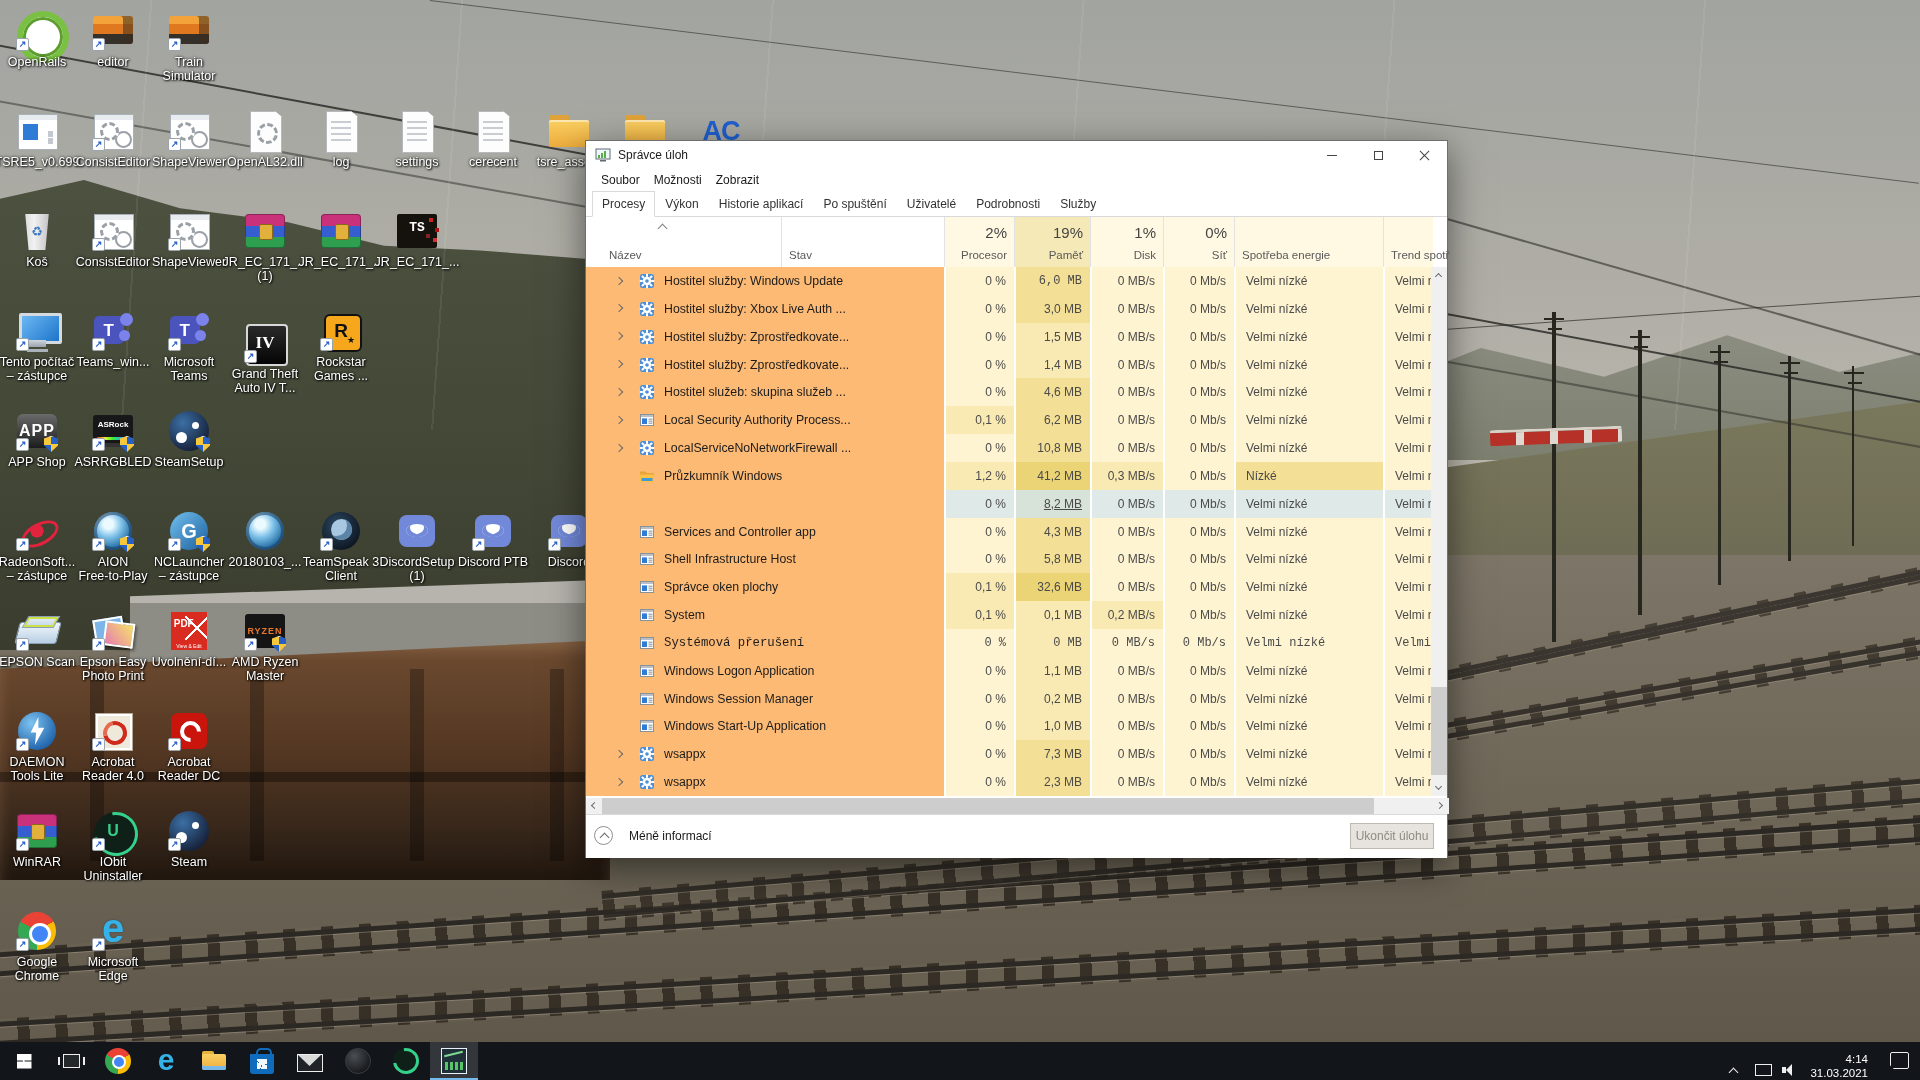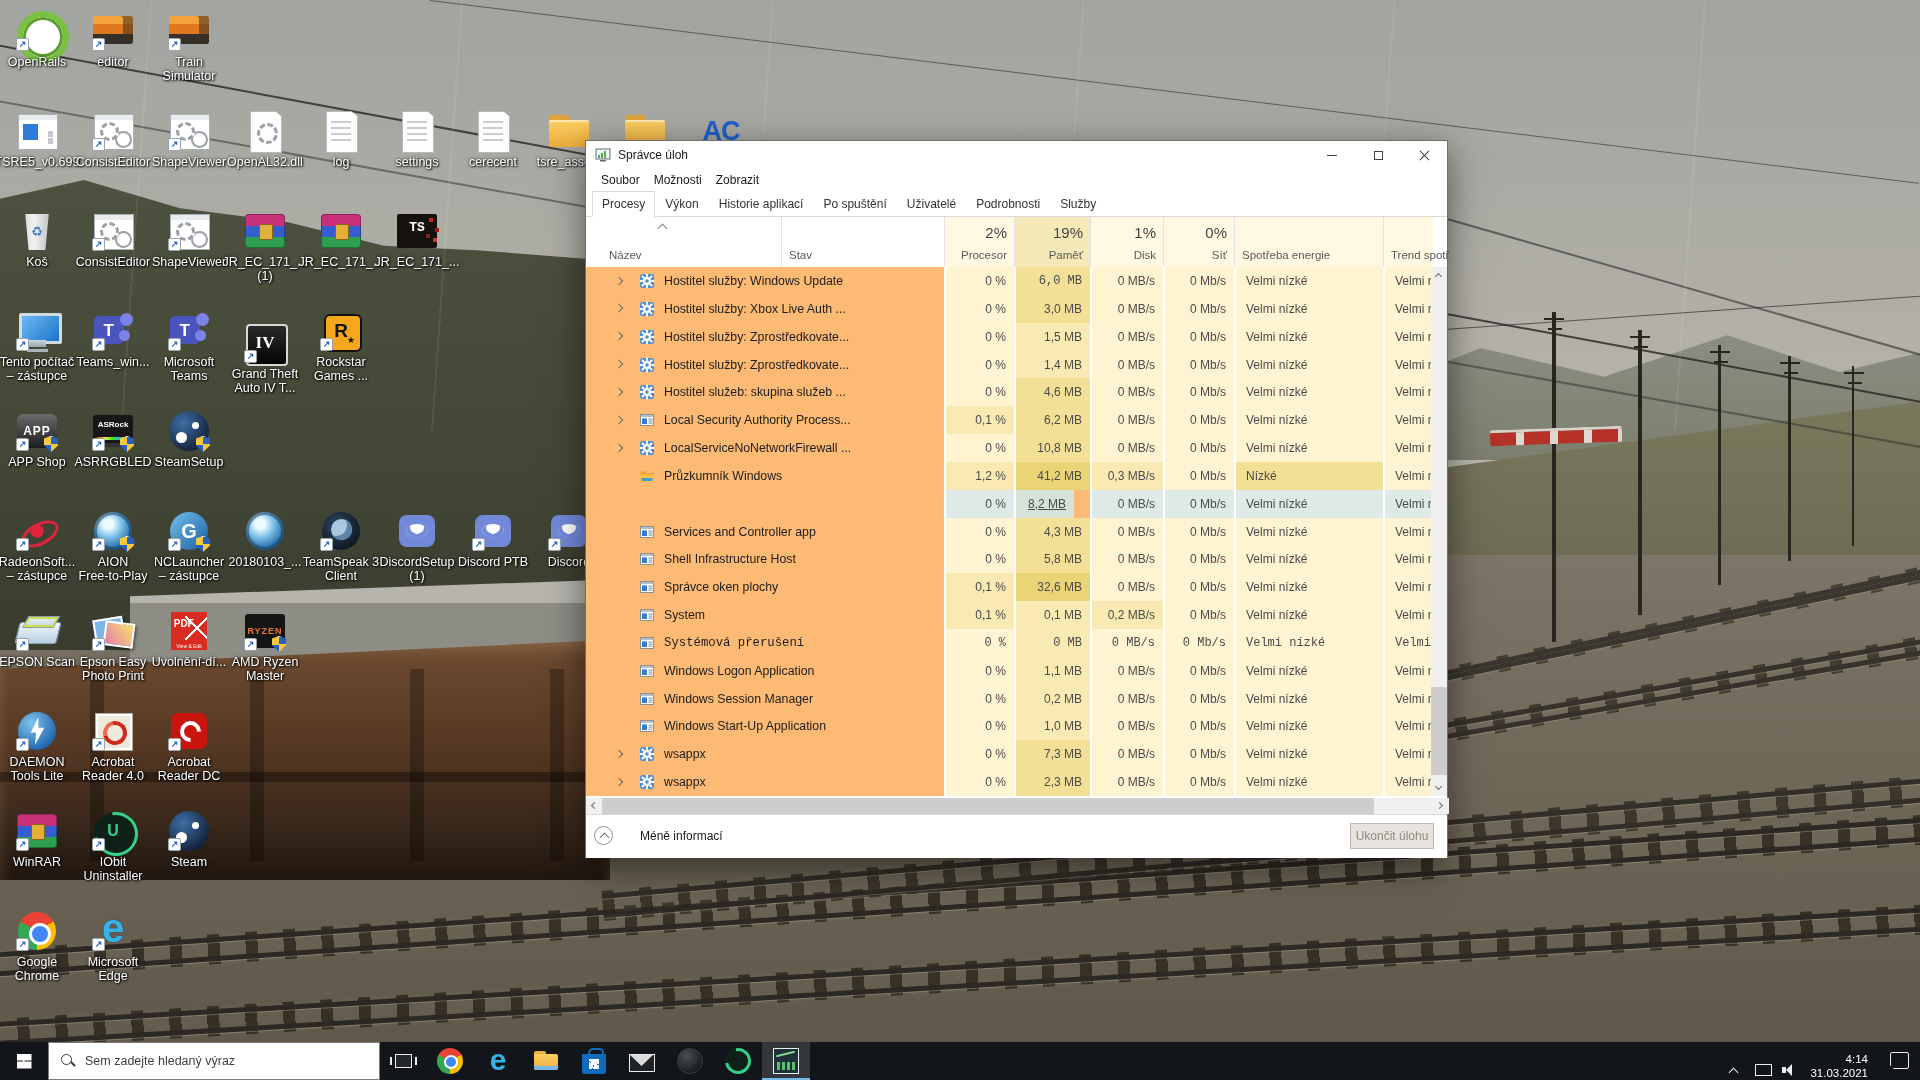--- a/index.html
+++ b/index.html
@@ -123,21 +123,21 @@
   .g-teams .gtext { left:40%; font-size:17px; z-index:2; }
   .g-gta:before { content:""; position:absolute; left:3px; top:2px; width:38px; height:38px;
     background:linear-gradient(#2a2a2a,#050505); border-radius:4px; border:2px solid #d8d8d8; }
   .g-gta .gtext { font-size:17px; font-family:"Liberation Serif", serif; }
   .g-rockstar:before { content:""; position:absolute; left:5px; top:4px; width:34px; height:34px;
     background:#f6a71b; border-radius:6px; border:2px solid #111; }
   .g-rockstar .gtext { color:#111; font-size:19px; }
   .g-rockstar:after { content:"★"; position:absolute; right:8px; bottom:7px; color:#111; font-size:9px; }
   .g-appshop:before { content:""; position:absolute; left:2px; top:4px; width:40px; height:34px;
     background:linear-gradient(#6a6a6a,#1c1c1c); border-radius:6px; }
-  .g-appshop .gtext { font-size:12px; letter-spacing:1px;text-align:center; }
+  .g-appshop .gtext { font-size:16px; letter-spacing:1px;text-align:center; }
   .g-asrock:before { content:""; position:absolute; left:2px; top:5px; width:40px; height:32px;
     background:#17171a; border-radius:3px; box-shadow:inset 0 -4px 0 #333; }
   .g-asrock .gtext { font-size:8px; top:34%; }
   .g-asrock:after { content:""; position:absolute; left:6px; bottom:12px; width:32px; height:3px;
     background:linear-gradient(90deg,#e33,#ee3,#3e3,#3ae,#a3e); }
   .g-steam:before, .g-steamapp:before { content:""; position:absolute; left:2px; top:1px; width:40px; height:40px;
     border-radius:50%; background:radial-gradient(circle at 35% 30%, #3b6fa5, #17233c 75%); }
   .g-steam:after, .g-steamapp:after { content:""; position:absolute; left:9px; top:22px; width:11px; height:11px;
     border-radius:50%; background:#fff; box-shadow:14px -12px 0 -2px #fff; }
   .g-radeon:before { content:""; position:absolute; left:7px; top:6px; width:30px; height:30px; border-radius:50%;
@@ -259,21 +259,21 @@
   .harrow { position:absolute; top:0; width:16px; height:16px; }
   .harrow i { position:absolute; left:6px; top:5px; width:5px; height:5px; border-left:1px solid #6a6a6a; border-bottom:1px solid #6a6a6a; }
   .hl i { transform:rotate(45deg); } .hr { right:0; } .hr i { transform:rotate(-135deg); left:4px; }
   
   .tm-footer { position:absolute; left:0; top:673px; width:100%; height:44px; background:#fff;
     border-top:1px solid #dadada; }
   .lessinfo { position:absolute; left:8px; top:11px; display:flex; align-items:center; }
   .circlechev { position:relative; width:19px; height:19px; border:1px solid #8f8f8f; border-radius:50%; }
   .circlechev:before { content:""; position:absolute; left:5.5px; top:7px; width:6px; height:6px;
     border-left:1px solid #6a6a6a; border-top:1px solid #6a6a6a; transform:rotate(45deg); }
-  .lessinfo span { margin-left:27px; font-size:12px; }
+  .lessinfo span { margin-left:16px; font-size:12px; }
   .endtask { position:absolute; right:13px; top:8px; width:84px; height:26px;
     background:#e7e4df; border:1px solid #bdb8b0; color:#8f8a82; font-size:12px;
     display:flex; align-items:center; justify-content:center; }
 
   
   #taskbar { position:absolute; left:0; top:1042px; width:1920px; height:38px; z-index:300;
     background:#12161a; display:flex; align-items:stretch; }
   .tb-start { width:48px; display:flex; align-items:center; justify-content:center; }
   .winlogo { width:15px; height:15px;
     background:conic-gradient(#fff 0 360deg);
@@ -925,21 +925,21 @@
           </div>
           <div class="cell s1" style="left: 358px; width: 70px;">1,2 %</div>
           <div class="cell s3 c-mem" style="left: 428px; width: 76px;">41,2 MB</div>
           <div class="cell s1" style="left: 504px; width: 73px;">0,3 MB/s</div>
           <div class="cell s0" style="left: 577px; width: 71px;">0 Mb/s</div>
           <div class="cell s2 left" style="left: 648px; width: 158px;">Nízké</div>
           <div class="cell s0 left" style="left: 797px; width: 50px;">Velmi nízké</div>
         </div>
         <div class="prow sel" style="top: 222.72px;">
           <div class="cell s0" style="left: 358px; width: 70px;">0 %</div>
-          <div class="cell s2 c-mem" style="left: 428px; width: 60px; text-decoration: underline;">8,2 MB</div>
+          <div class="cell s2 c-mem" style="left: 428px; width: 76px; text-decoration: underline;">8,2 MB</div>
           <div class="cell s0" style="left: 504px; width: 73px;">0 MB/s</div>
           <div class="cell s0" style="left: 577px; width: 71px;">0 Mb/s</div>
           <div class="cell s0 left" style="left: 648px; width: 149px;">Velmi nízké</div>
           <div class="cell s0 left" style="left: 797px; width: 50px;">Velmi nízké</div>
         </div>
         <div class="prow" style="top: 250.56px;">
           <div class="namezone">
             <span class="nochev"></span>
             <span class="picon"><svg viewBox="0 0 16 16" width="16" height="16">
                 <rect x="1.5" y="2.5" width="13" height="11" fill="#fff" stroke="#8a9197"></rect>
@@ -1182,24 +1182,20 @@
         <div class="circlechev"></div>
         <span>Méně informací</span>
       </div>
       <div class="endtask">Ukončit úlohu</div>
     </div>
   </div>
 
   <div id="taskbar">
     <div class="tb-start">
       <div class="winlogo"></div>
-    </div>
-    <div class="tb-search">
-      <div class="mag"></div>
-      <span>Sem zadejte hledaný výraz</span>
     </div>
     <div class="tb-taskview">
       <div class="tv"></div>
     </div>
     <div id="tbApps" style="display:flex;">
         <div class="tbapp">
           <div class="ti ti-chrome"></div>
         </div>
         <div class="tbapp">
           <div class="ti ti-edge">e</div>

